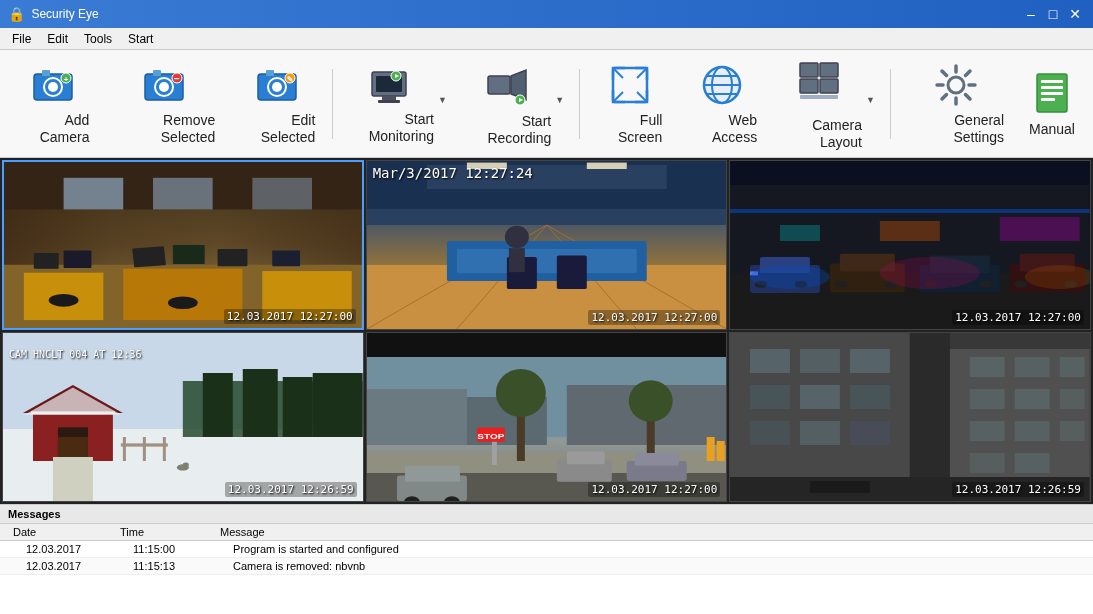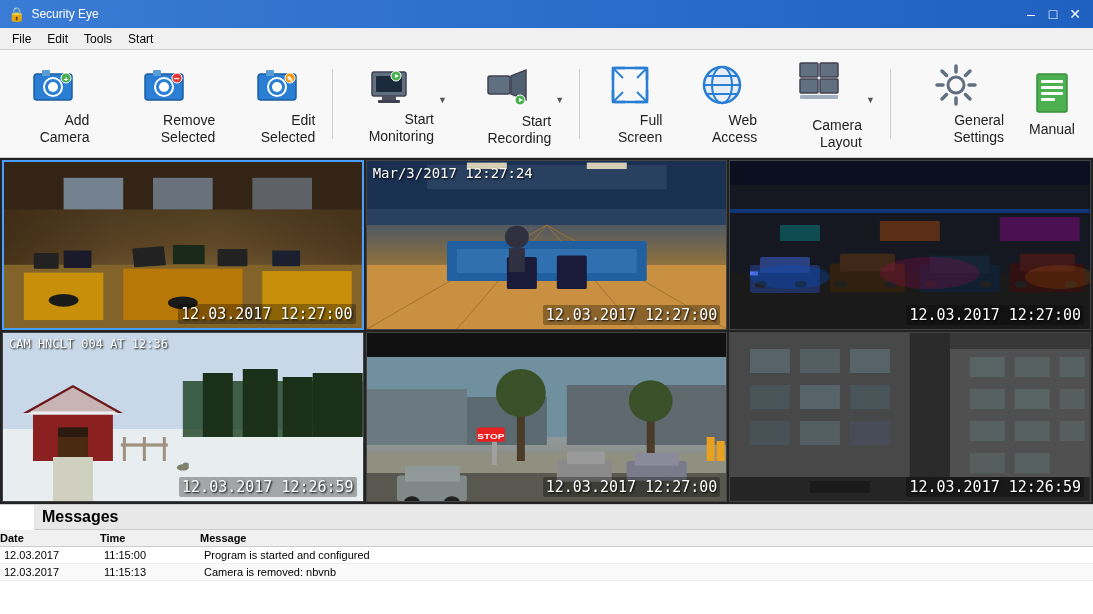--- a/index.html
+++ b/index.html
@@ -125,21 +125,21 @@
       align-items: center;
       justify-content: center;
       position: relative;
       overflow: hidden;
     }
     .camera-timestamp {
       position: absolute;
       bottom: 4px;
       right: 6px;
       color: white;
-      font-size: 15px;
+      font-size: 11px;
       font-family: monospace;
       text-shadow: 1px 1px 2px black;
       background: rgba(0,0,0,0.3);
       padding: 1px 3px;
       border-radius: 2px;
     }
     .camera-label {
       position: absolute;
       top: 4px;
       left: 6px;
@@ -223,45 +223,44 @@
       background: white;
       border-top: 1px solid #ccc;
       flex-shrink: 0;
       height: 110px;
       display: flex;
       flex-direction: column;
     }
     .messages-header {
       background: #e8e8e8;
       padding: 3px 8px;
-      font-size: 16px;
+      font-size: 11px;
       font-weight: bold;
       border-bottom: 1px solid #ccc;
-      margin-left: 34px;
     }
     .messages-table {
       flex: 1;
       overflow-y: auto;
     }
     .messages-table table {
       width: 100%;
       border-collapse: collapse;
       font-size: 11px;
     }
     .messages-table th {
       background: #f0f0f0;
       border-bottom: 1px solid #ccc;
-      padding: 2px 0;
+      padding: 2px 13px;
       text-align: left;
-      font-weight: bold;
+      font-weight: normal;
       position: sticky;
       top: 0;
     }
     .messages-table td {
-      padding: 2px 4px;
+      padding: 2px 26px;
       border-bottom: 1px solid #eee;
       margin-top: 10px;
     }
     .messages-table tr:nth-child(even) td { background: #fafafa; }
 
     
     svg { display: block; }
 
     
     .messages-table::-webkit-scrollbar { width: 12px; }
@@ -605,21 +604,21 @@
           <ellipse cx="180" cy="168" rx="6" ry="4" fill="#808070"></ellipse>
           <circle cx="183" cy="165" r="3" fill="#808070"></circle>
 
           <rect x="120" y="130" width="3" height="30" fill="#a09080"></rect>
           <rect x="140" y="130" width="3" height="30" fill="#a09080"></rect>
           <rect x="160" y="130" width="3" height="30" fill="#a09080"></rect>
           <rect x="118" y="138" width="47" height="4" fill="#a09080"></rect>
         </svg>
       </div>
     </div>
-    <span class="camera-label" style="font-size:12px;">CAM HNCLT 004 AT 12:36</span>
+    <span class="camera-label" style="font-size:10px;margin-top:12px;">CAM HNCLT 004 AT 12:36</span>
     <span class="camera-timestamp">12.03.2017 12:26:59</span>
   </div>
 
   <div class="camera-cell">
     <div class="camera-feed">
       <div class="cam5-bg">
         <svg width="100%" height="100%" viewBox="0 0 360 210" preserveAspectRatio="none" style="position:absolute;inset:0;">
 
           <rect x="0" y="0" width="360" height="100" fill="#7090a0"></rect>
 

